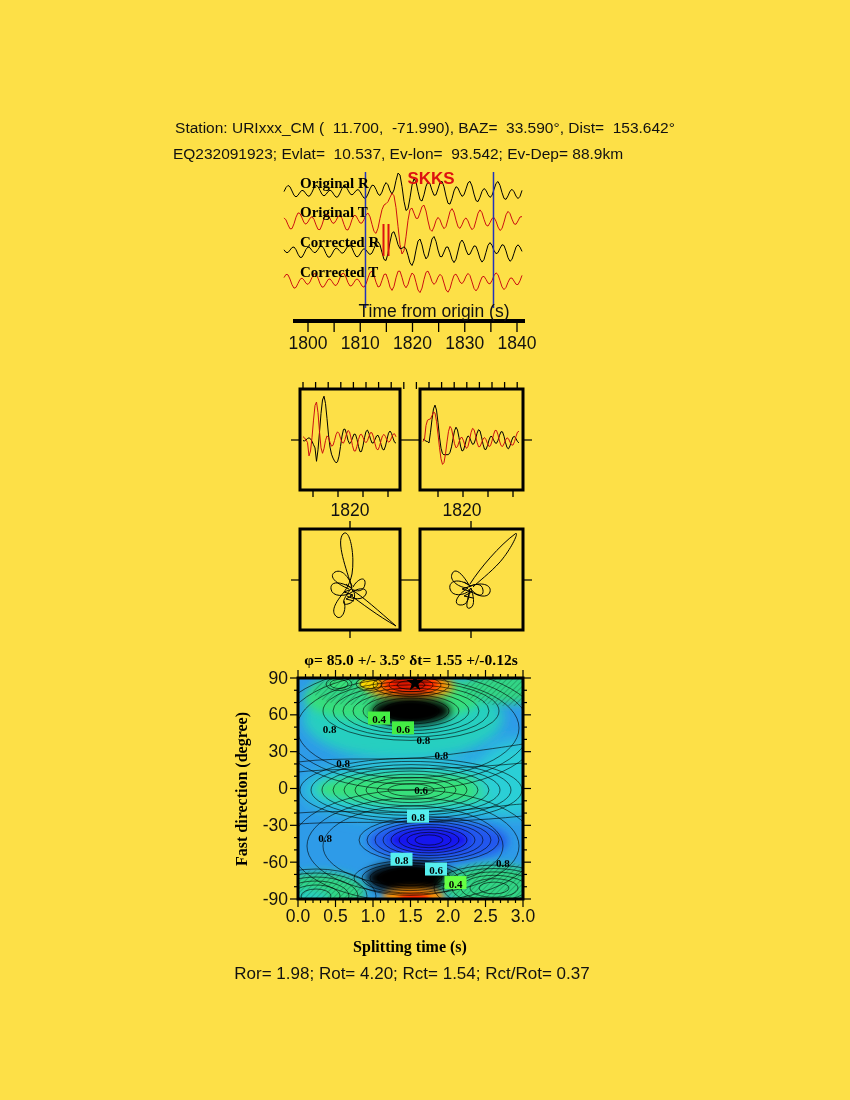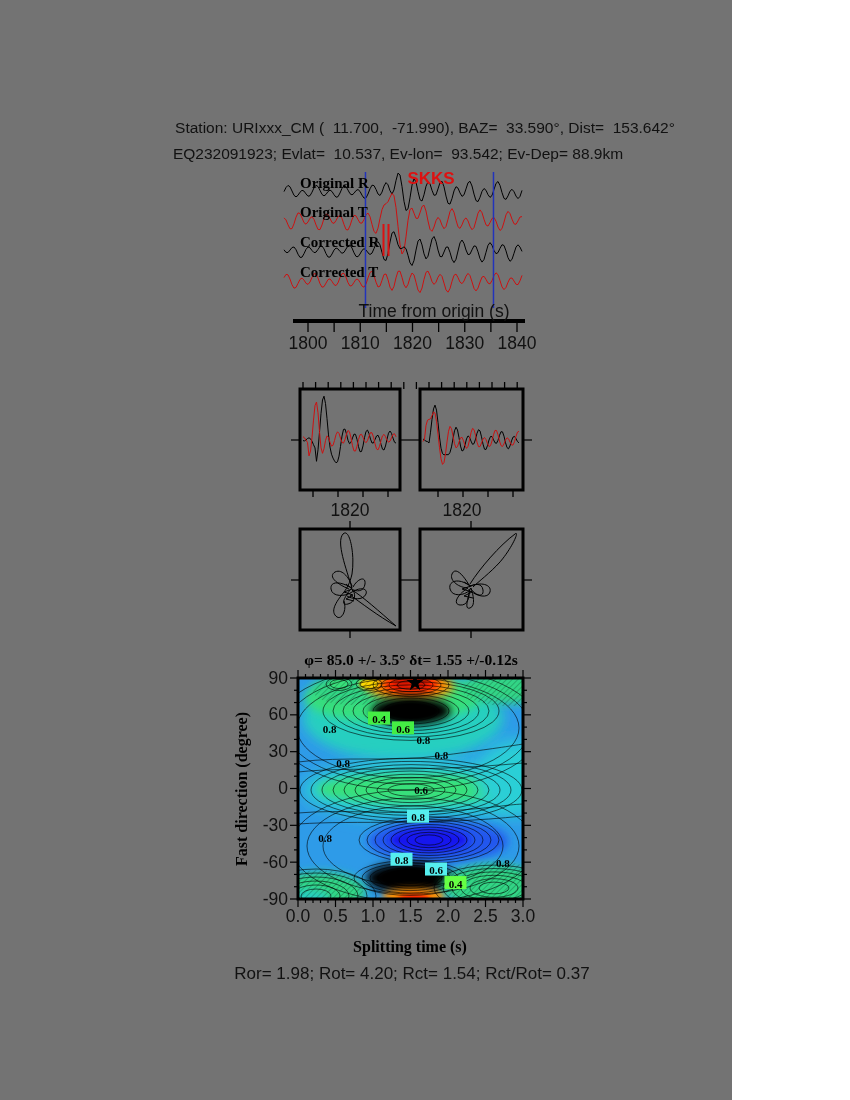--- a/index.html
+++ b/index.html
@@ -1,16 +1,16 @@
 <!DOCTYPE html>
 <html><head>
 <meta charset="utf-8">
 <style>
   html,body{margin:0;padding:0;background:#fff;}
-  .page{position:relative;width:732px;height:1100px;background:#737373;overflow:hidden;}
+  .page{position:relative;width:850px;height:1100px;background:#fde047;overflow:hidden;}
   svg text{white-space:pre;}
   .h   {font-family:"Liberation Sans",sans-serif;font-size:15.5px;fill:#111;}
   .phase{font-family:"Liberation Sans",sans-serif;font-weight:bold;font-size:17px;fill:#dd1111;}
   .tl  {font-family:"Liberation Serif",serif;font-weight:bold;font-size:15px;fill:#000;}
   .ax  {font-family:"Liberation Sans",sans-serif;font-size:17.5px;fill:#111;}
   .ct  {font-family:"Liberation Serif",serif;font-weight:bold;font-size:15.5px;fill:#000;}
   .cyl {font-family:"Liberation Serif",serif;font-weight:bold;font-size:16px;fill:#000;}
   .clab{font-family:"Liberation Serif",serif;font-weight:bold;font-size:11px;fill:#000;}
   .f   {font-family:"Liberation Sans",sans-serif;font-size:17px;fill:#111;}
 </style>

